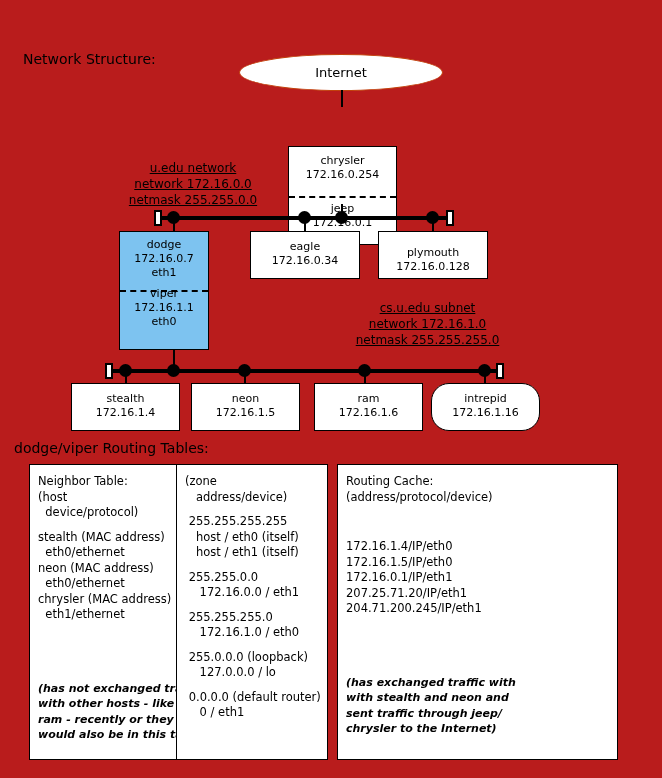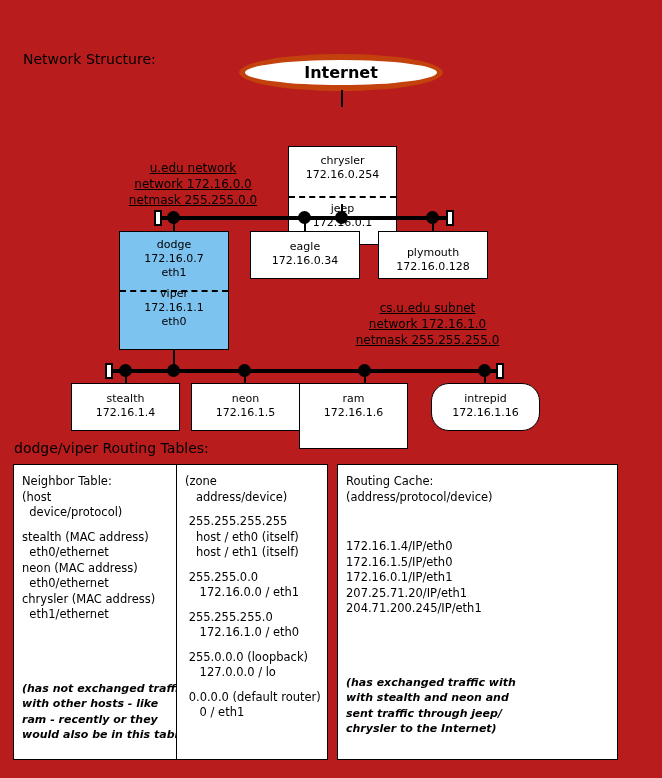--- a/index.html
+++ b/index.html
@@ -46,28 +46,28 @@
     position: absolute;
     left: 0;
     right: 0;
     border-top: 2px dashed #000;
     height: 0;
   }
 
   
   .cloud {
     box-sizing: border-box;
-    border: 6px solid #c2410c;
+    border: 1px solid #c2410c;
     border-radius: 50%;
     background: #ffffff;
     display: flex;
     align-items: center;
     justify-content: center;
-    font-size: 16px;
-    font-weight: bold;
+    font-size: 13px;
+    font-weight: normal;
   }
 
   
   .bus {
     background: #000;
     height: 4px;
   }
   .wire-v {
     background: #000;
     width: 2px;
@@ -145,21 +145,21 @@
 
   <div class="abs node-dot" style="left:167px; top:211px;"></div>
   <div class="abs node-dot" style="left:298px; top:211px;"></div>
   <div class="abs node-dot" style="left:335px; top:211px;"></div>
   <div class="abs node-dot" style="left:426px; top:211px;"></div>
 
   <div class="abs wire-v" style="left:173px; top:218px; height:13px;"></div>
   <div class="abs wire-v" style="left:304px; top:218px; height:13px;"></div>
   <div class="abs wire-v" style="left:432px; top:218px; height:13px;"></div>
 
-  <div class="abs nodebox blue" style="left:119px; top:231px; width:110px; height:119px;">
+  <div class="abs nodebox blue" style="left:119px; top:231px; width:90px; height:119px;">
     <div class="line" style="margin-top:6px;">dodge</div>
     <div class="line">172.16.0.7</div>
     <div class="line">eth1</div>
     <div class="divider-dashed" style="top:58px;"></div>
     <div class="line" style="margin-top:7px;">viper</div>
     <div class="line">172.16.1.1</div>
     <div class="line">eth0</div>
   </div>
 
   <div class="abs nodebox" style="left:250px; top:231px; width:110px; height:48px;">
@@ -196,32 +196,32 @@
   <div class="abs wire-v" style="left:484px; top:371px; height:12px;"></div>
 
   <div class="abs nodebox" style="left:71px; top:383px; width:109px; height:48px;">
     <div class="line" style="margin-top:8px;">stealth</div>
     <div class="line">172.16.1.4</div>
   </div>
   <div class="abs nodebox" style="left:191px; top:383px; width:109px; height:48px;">
     <div class="line" style="margin-top:8px;">neon</div>
     <div class="line">172.16.1.5</div>
   </div>
-  <div class="abs nodebox" style="left:299px; top:383px; width:109px; height:66px;">
+  <div class="abs nodebox" style="left:314px; top:383px; width:109px; height:48px;">
     <div class="line" style="margin-top:8px;">ram</div>
     <div class="line">172.16.1.6</div>
   </div>
   <div class="abs nodebox" style="left:431px; top:383px; width:109px; height:48px;border-radius:18px;">
     <div class="line" style="margin-top:8px;">intrepid</div>
     <div class="line">172.16.1.16</div>
   </div>
 
   <div class="abs heading" style="left:14px; top:440px;">dodge/viper Routing Tables:</div>
 
-  <div class="abs tablebox" style="left:13px; top:464px; width:182px; height:296px;">
+  <div class="abs tablebox" style="left:29px; top:464px; width:182px; height:296px;">
     <div class="tbl-line">Neighbor Table:</div>
     <div class="tbl-line">(host</div>
     <div class="tbl-line">  device/protocol)</div>
     <div class="tbl-line gap"></div>
     <div class="tbl-line">stealth (MAC address)</div>
     <div class="tbl-line">  eth0/ethernet</div>
     <div class="tbl-line">neon (MAC address)</div>
     <div class="tbl-line">  eth0/ethernet</div>
     <div class="tbl-line">chrysler (MAC address)</div>
     <div class="tbl-line">  eth1/ethernet</div>

